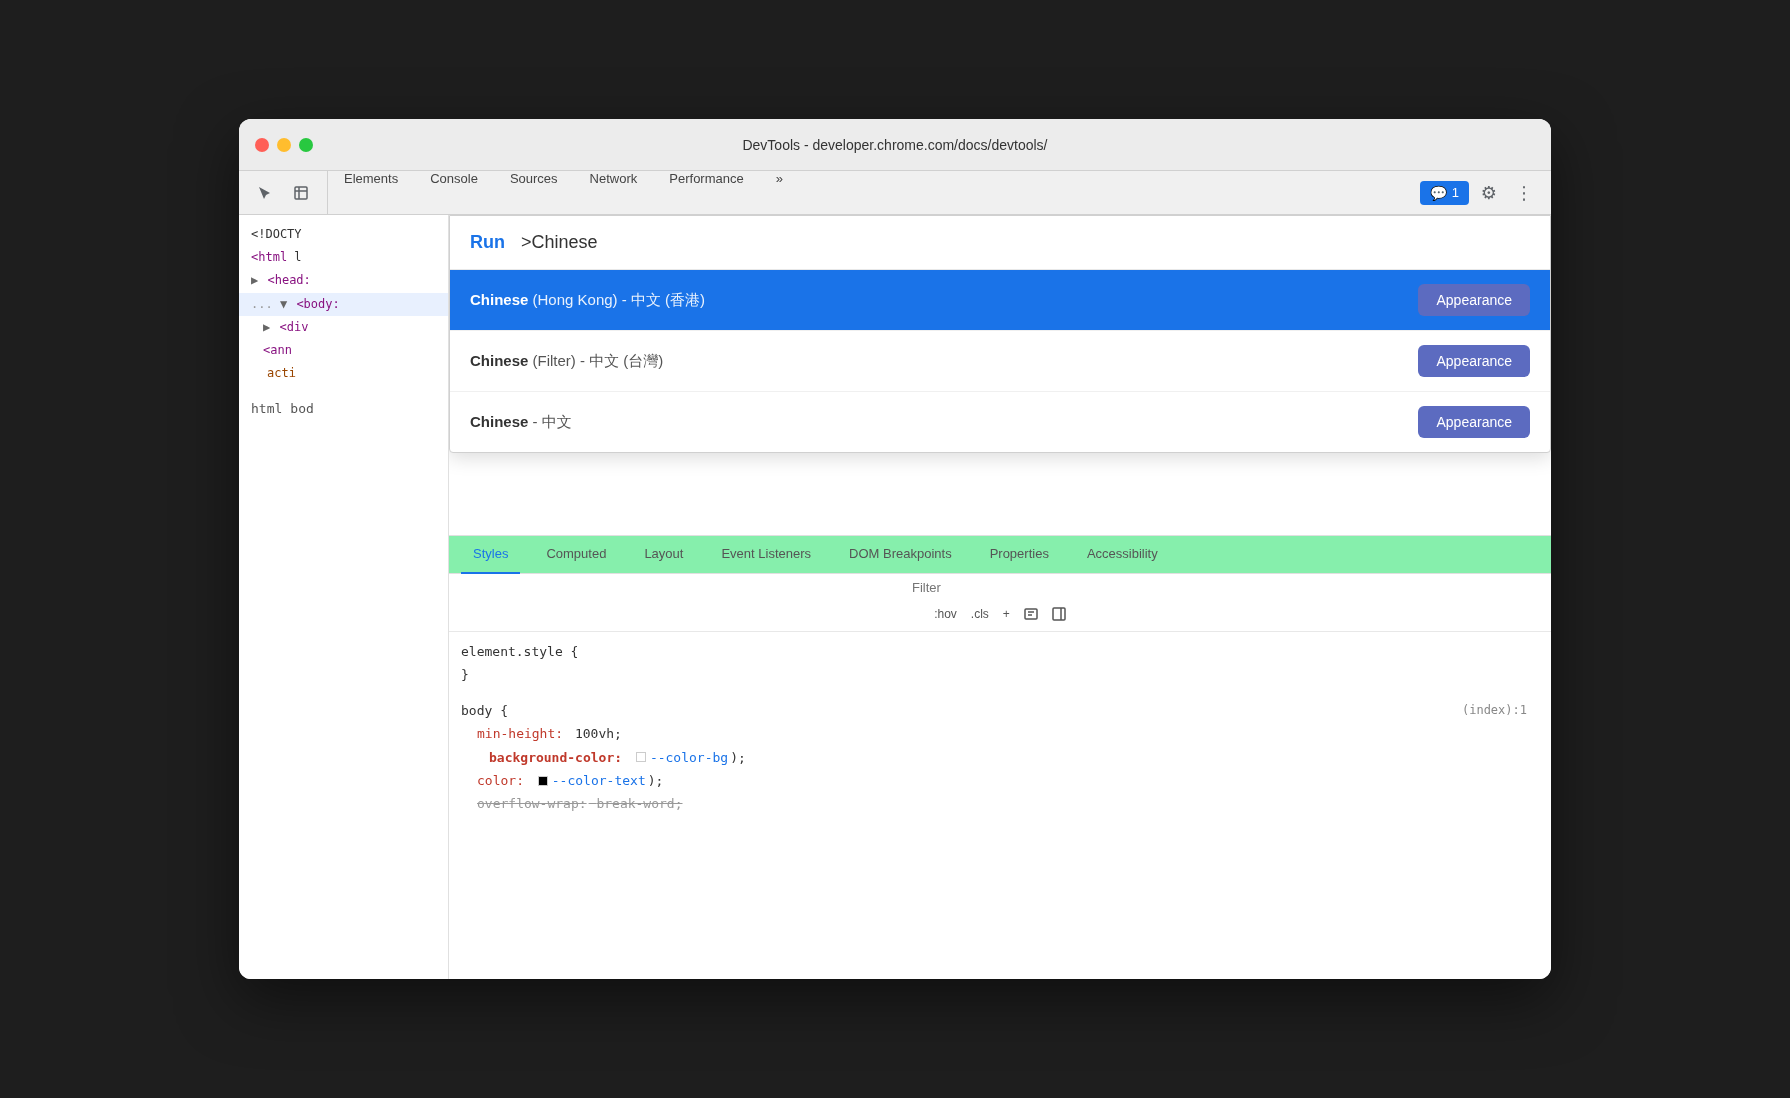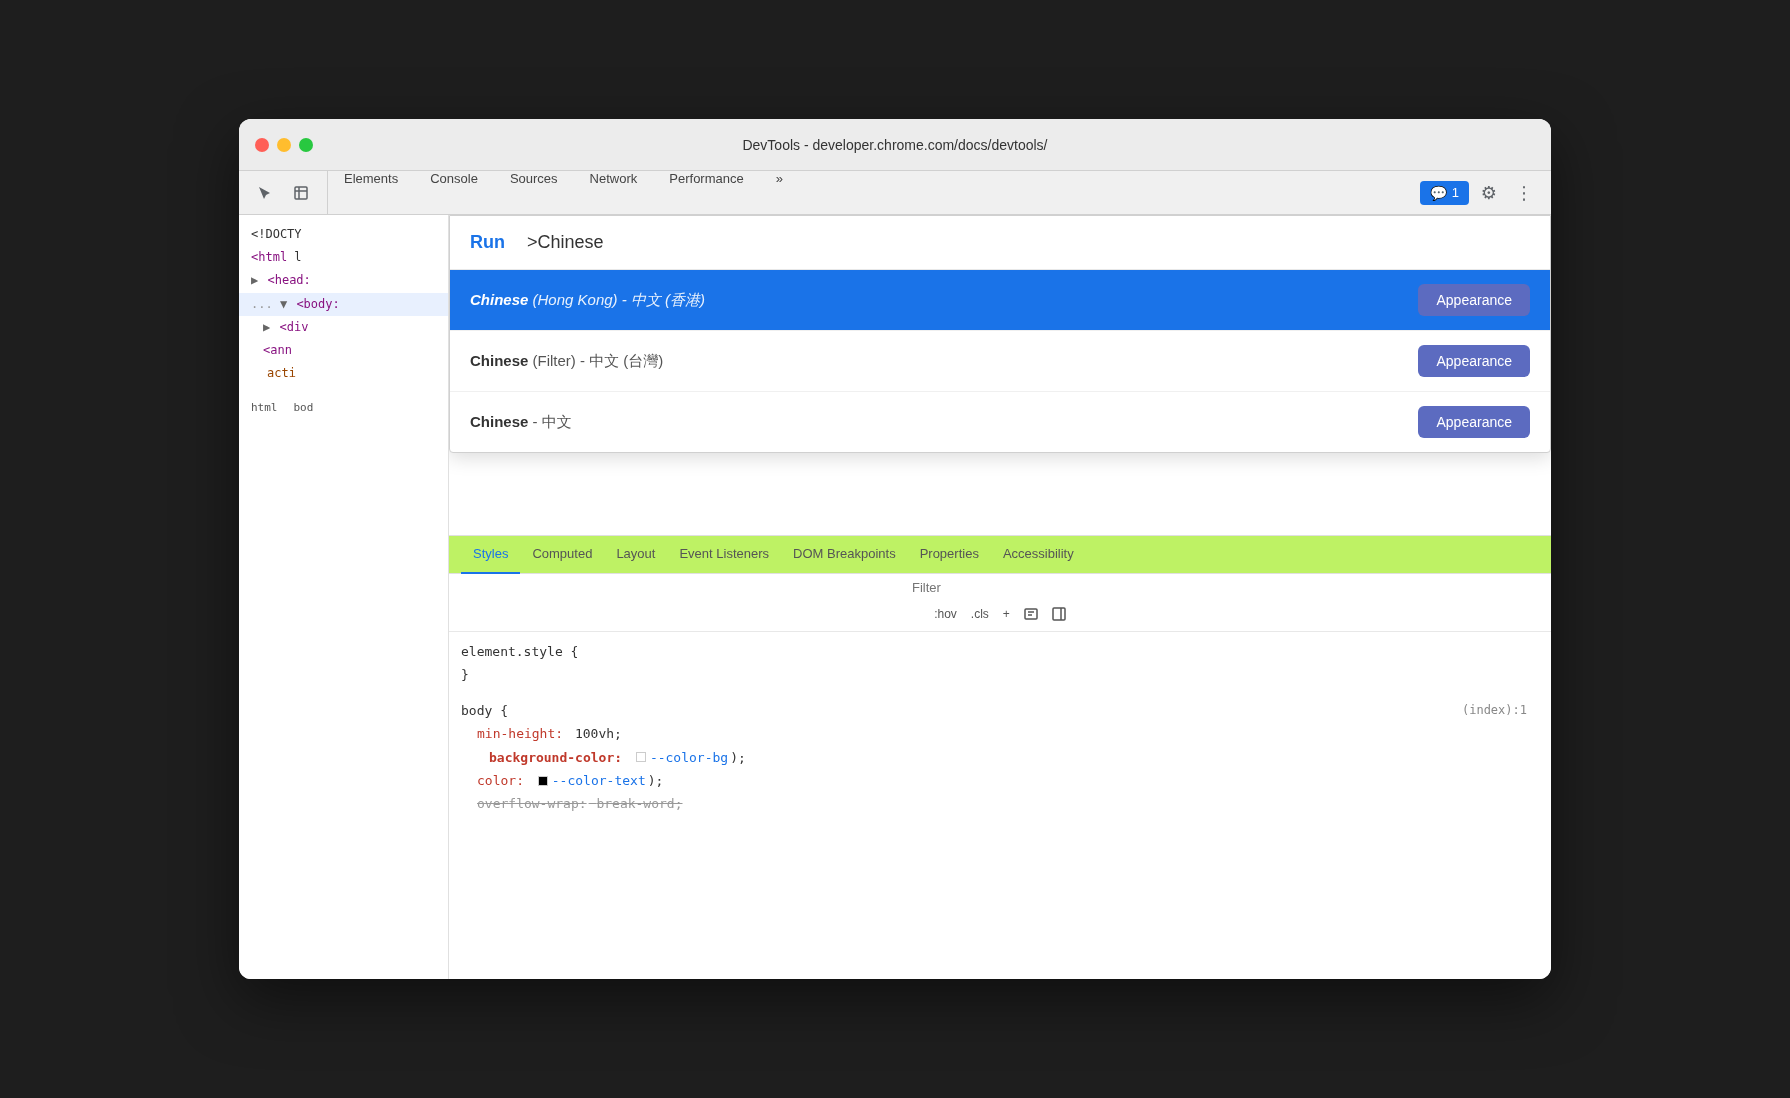--- a/index.html
+++ b/index.html
@@ -176,21 +176,21 @@
       border: 1px solid #d0d0d0;
       box-shadow: 0 4px 20px rgba(0,0,0,0.15);
       z-index: 10;
       border-radius: 0 0 4px 4px;
     }
     .command-input-row {
       padding: 16px 20px;
       border-bottom: 1px solid #e8e8e8;
       display: flex;
       align-items: center;
-      gap: 22px;
+      gap: 16px;
     }
     .command-run {
       color: #1a73e8;
       font-size: 18px;
       font-weight: 600;
     }
     .command-text {
       font-size: 18px;
       color: #333;
     }
@@ -202,21 +202,21 @@
       display: flex;
       align-items: center;
       justify-content: space-between;
       border-bottom: 1px solid #f0f0f0;
       cursor: pointer;
     }
     .result-item:last-child { border-bottom: none; }
     .result-item.selected {
       background: #1a73e8;
     }
-    .result-item.selected .result-text { color: white; font-style: italic; }
+    .result-item.selected .result-text { color: white; }
     .result-item.selected .result-text-dim { color: rgba(255,255,255,0.9); }
     .result-text {
       font-size: 15px;
       color: #333;
     }
     .result-text-bold { font-weight: 700; }
     .result-text-dim { color: #555; }
     .appearance-btn {
       background: #5c6bc0;
       color: white;
@@ -240,23 +240,23 @@
       display: flex;
       flex-direction: column;
     }
 
     
     .styles-tabs {
       display: flex;
       align-items: center;
       padding: 0 12px;
       border-bottom: 1px solid #e0e0e0;
-      background: #bef264;
+      background: #86efac;
       height: 38px;
-      gap: 0;
+      gap: 14px;
     }
     .styles-tab {
       padding: 0 12px;
       height: 38px;
       display: flex;
       align-items: center;
       font-size: 13px;
       color: #555;
       cursor: pointer;
       border-bottom: 2px solid transparent;
@@ -417,21 +417,21 @@
         <span class="dom-arrow">▶</span>
         <span class="dom-tag">&lt;div</span>
       </div>
       <div class="dom-line" style="padding-left:24px;">
         <span class="dom-tag">&lt;ann</span>
       </div>
       <div class="dom-line" style="padding-left:28px;">
         <span class="dom-attr-name">acti</span>
       </div>
 
-      <div style="margin-top: 16px; padding: 0 12px; display:flex; gap:16px; font-size:11px; color:#555;">
+      <div style="margin-top: 16px; padding: 0 12px; display:flex; gap:8px; font-size:13px; color:#555;">
         <span>html</span>
         <span>bod</span>
       </div>
     </div>
 
     <div class="right-panel">
 
       <div class="command-overlay">
         <div class="command-input-row">
           <span class="command-run">Run</span>

